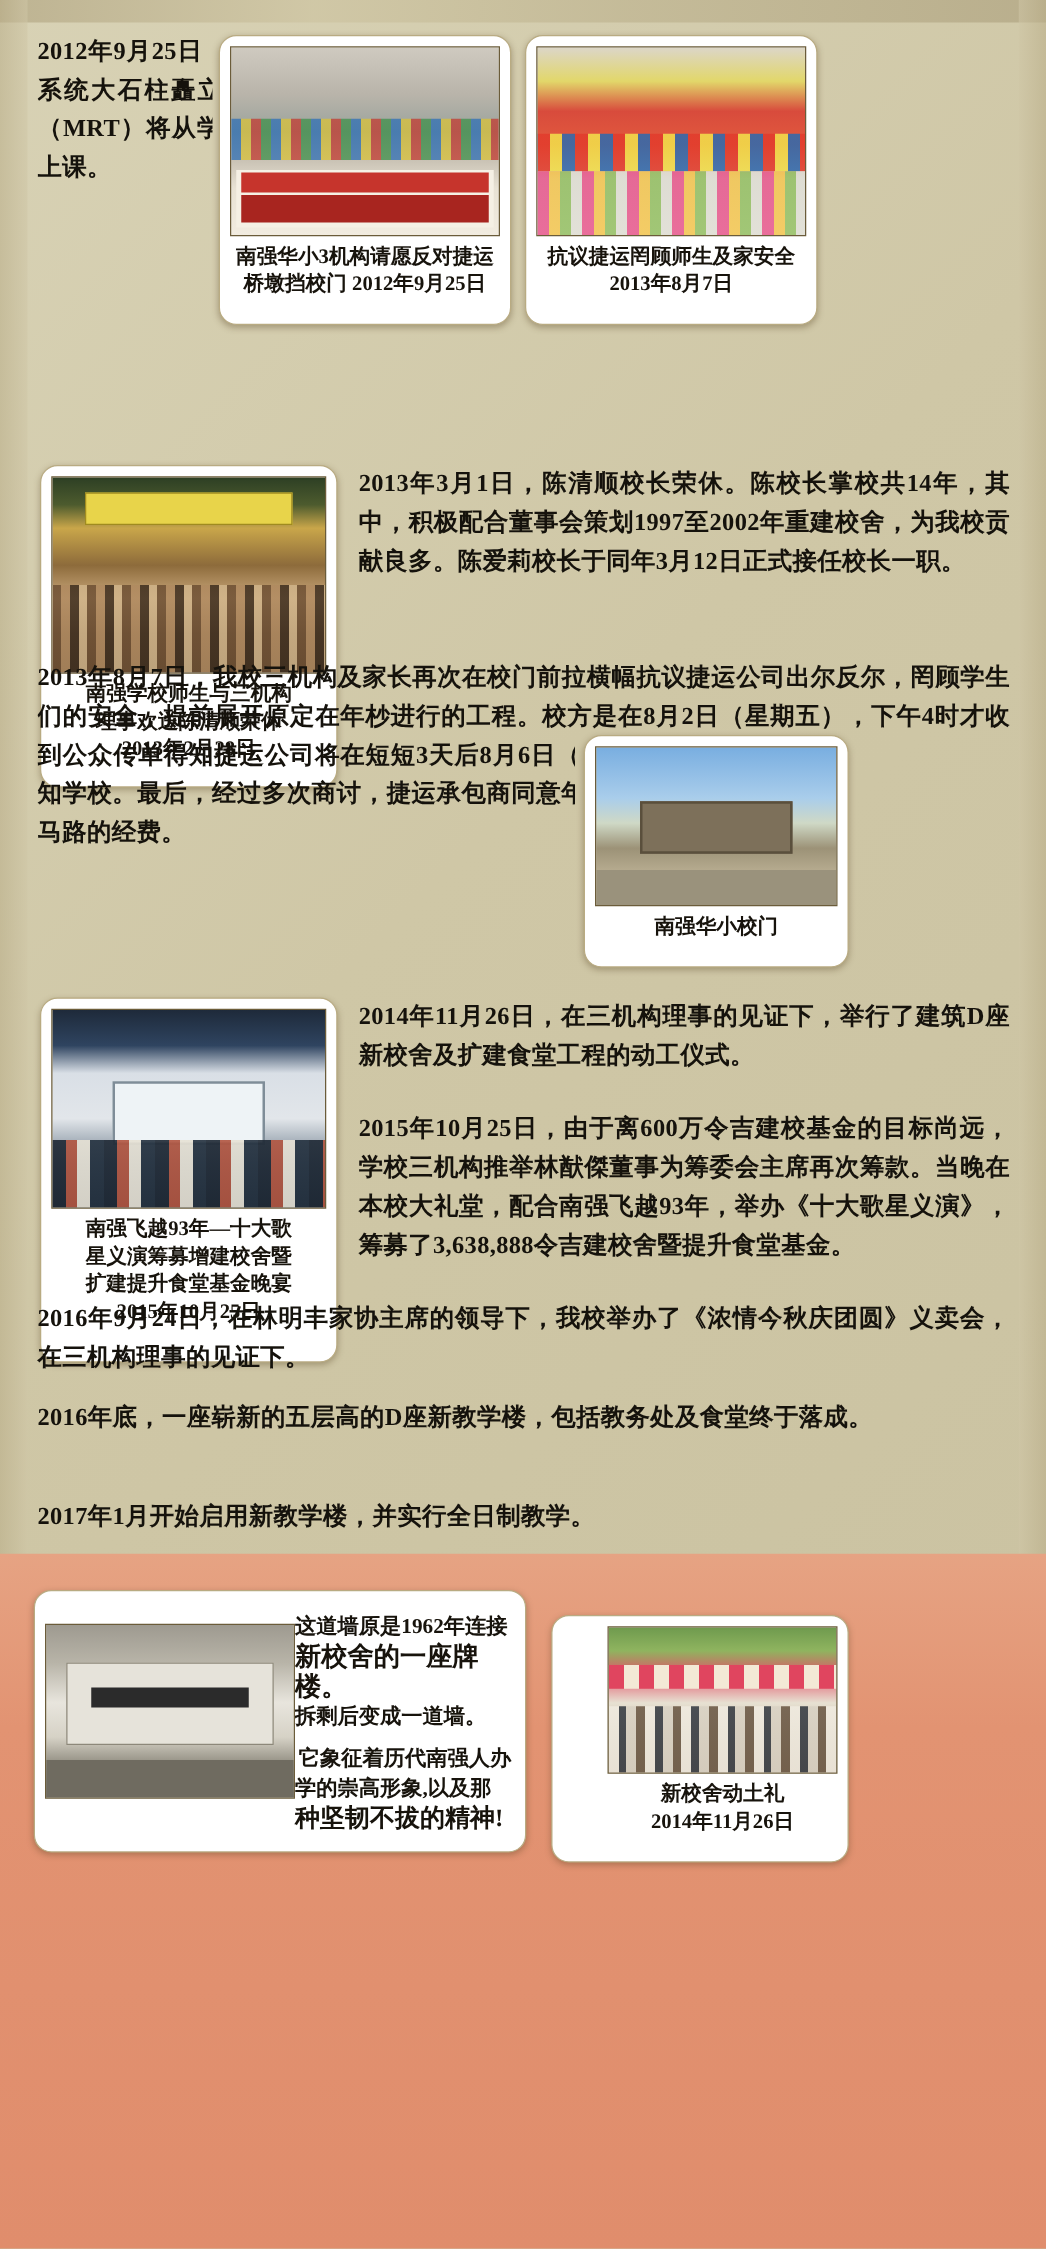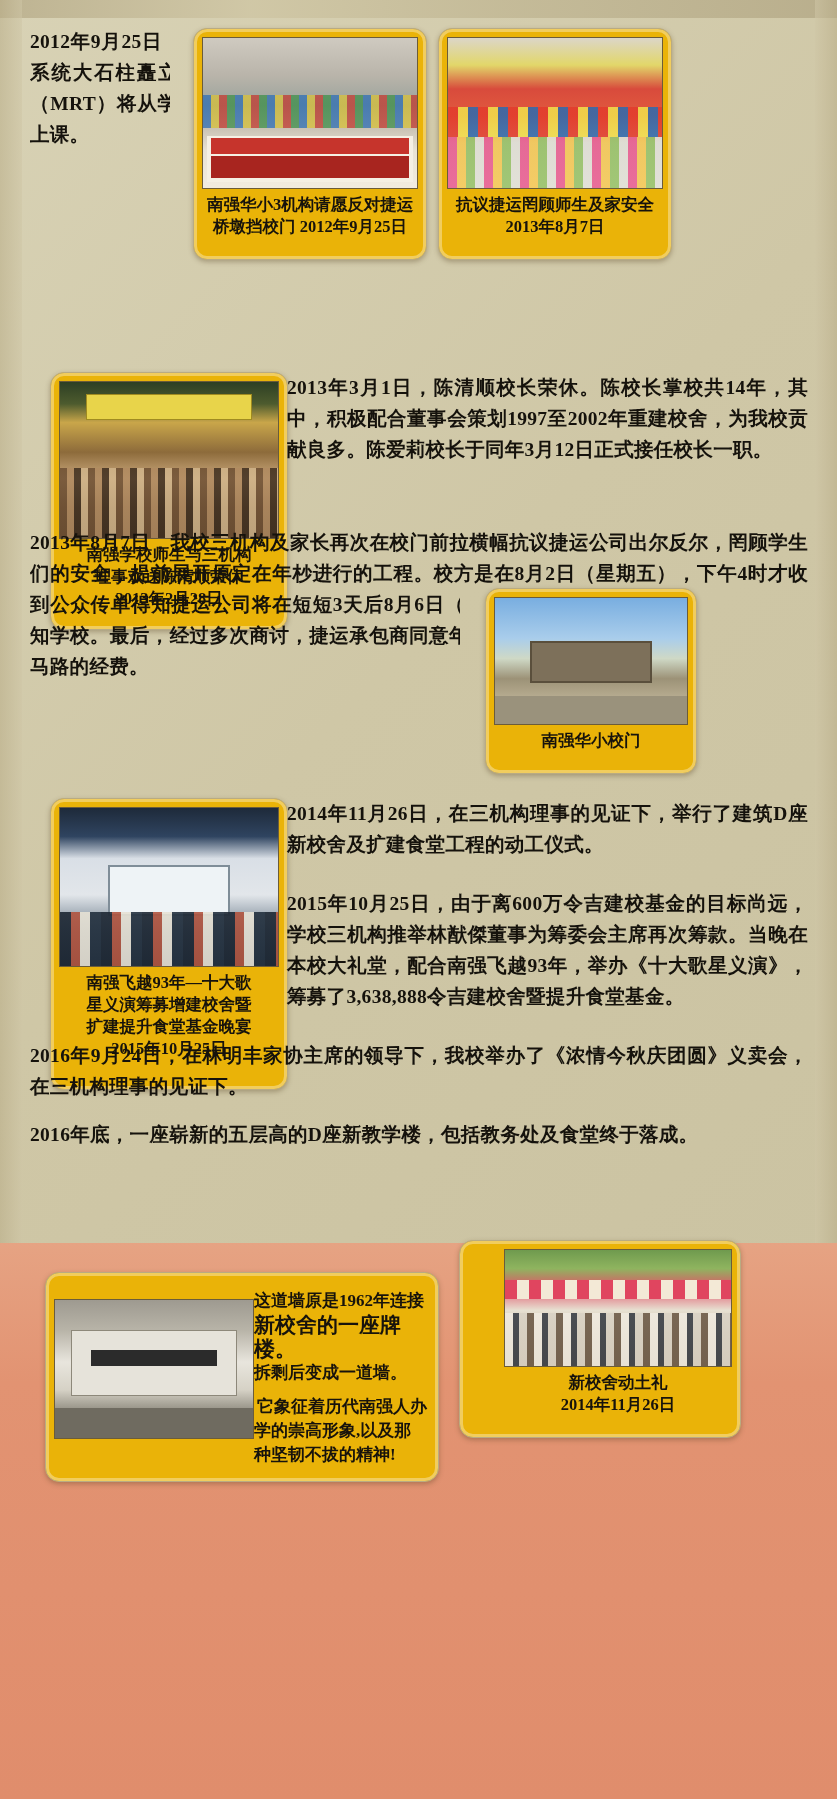--- a/index.html
+++ b/index.html
@@ -41,28 +41,27 @@
     color:#15120c;
     text-align:justify;
     text-justify:inter-ideograph;
     font-weight:bold;
     letter-spacing:.3px;
   }
 
   
   .card{
     position:absolute;
-    background:#eab308;
+    background:#ffffff;
     border:1px solid #b9ab82;
     border-radius:14px;
     box-shadow:0 2px 5px rgba(80,60,30,.35), inset 0 0 0 3px rgba(255,255,255,.35);
     padding:8px 8px 6px 8px;
     box-sizing:border-box;
     text-align:center;
-    margin-left:18px;
   }
   .card .cap{
     font-size:16.5px;
     line-height:22px;
     color:#17130c;
     font-weight:bold;
     margin-top:5px;
     white-space:pre-line;
   }
   .ph{
@@ -178,38 +177,39 @@
   </div>
 
   <div class="para" style="position:absolute;left:287px;top:798px;width:521px;">2014年11月26日，在三机构理事的见证下，举行了建筑D座新校舍及扩建食堂工程的动工仪式。</div>
 
   <div class="para" style="position:absolute;left:287px;top:888px;width:521px;">2015年10月25日，由于离600万令吉建校基金的目标尚远，学校三机构推举林猷傑董事为筹委会主席再次筹款。当晚在本校大礼堂，配合南强飞越93年，举办《十大歌星义演》，筹募了3,638,888令吉建校舍暨提升食堂基金。</div>
 
   <div class="para" style="position:absolute;left:30px;top:1040px;width:778px;">2016年9月24日，在林明丰家协主席的领导下，我校举办了《浓情今秋庆团圆》义卖会，在三机构理事的见证下。</div>
 
   <div class="para" style="position:absolute;left:30px;top:1119px;width:778px;">2016年底，一座崭新的五层高的D座新教学楼，包括教务处及食堂终于落成。</div>
 
+  <div class="para" style="position:absolute;left:30px;top:1198px;width:778px;">2017年1月开始启用新教学楼，并实行全日制教学。</div>
 
   <div class="card" style="left:27px;top:1272px;width:394px;height:210px;display:flex;gap:0;align-items:flex-start;text-align:left;">
     <div class="ph photoWall" style="width:200px;height:140px;margin-top:18px;">
       <div class="bld"></div>
       <div class="sign"></div>
       <div class="grd"></div>
     </div>
     <div style="flex:1;padding-top:8px;">
       <div class="cap" style="margin:0;text-align:left;line-height:24px;font-size:17px;">这道墙原是1962年连接</div>
       <div class="cap" style="margin:0;text-align:left;line-height:24px;font-size:21px;">新校舍的一座牌楼。</div>
       <div class="cap" style="margin:0 0 10px 0;text-align:left;line-height:24px;font-size:17px;">拆剩后变成一道墙。</div>
       <div class="cap" style="margin:0;text-align:center;line-height:24px;font-size:17px;">它象征着历代南强人办</div>
       <div class="cap" style="margin:0;text-align:left;line-height:24px;font-size:17px;">学的崇高形象,以及那</div>
-      <div class="cap" style="margin:0;text-align:left;line-height:24px;font-size:17px;">种坚韧不拔的精神!</div>
-    </div>
-  </div>
-
-  <div class="card" style="left:441px;top:1240px;width:282px;height:198px;padding-left:44px;">
+      <div class="cap" style="margin:0;text-align:left;line-height:24px;font-size:20px;">种坚韧不拔的精神!</div>
+    </div>
+  </div>
+
+  <div class="card" style="left:441px;top:1292px;width:238px;height:198px;padding-left:44px;">
     <div class="ph photoGround" style="height:118px;">
       <div class="tent"></div>
       <div class="crowd2"></div>
     </div>
     <div class="cap">新校舍动土礼
 2014年11月26日</div>
   </div>
 
 </div>
 

